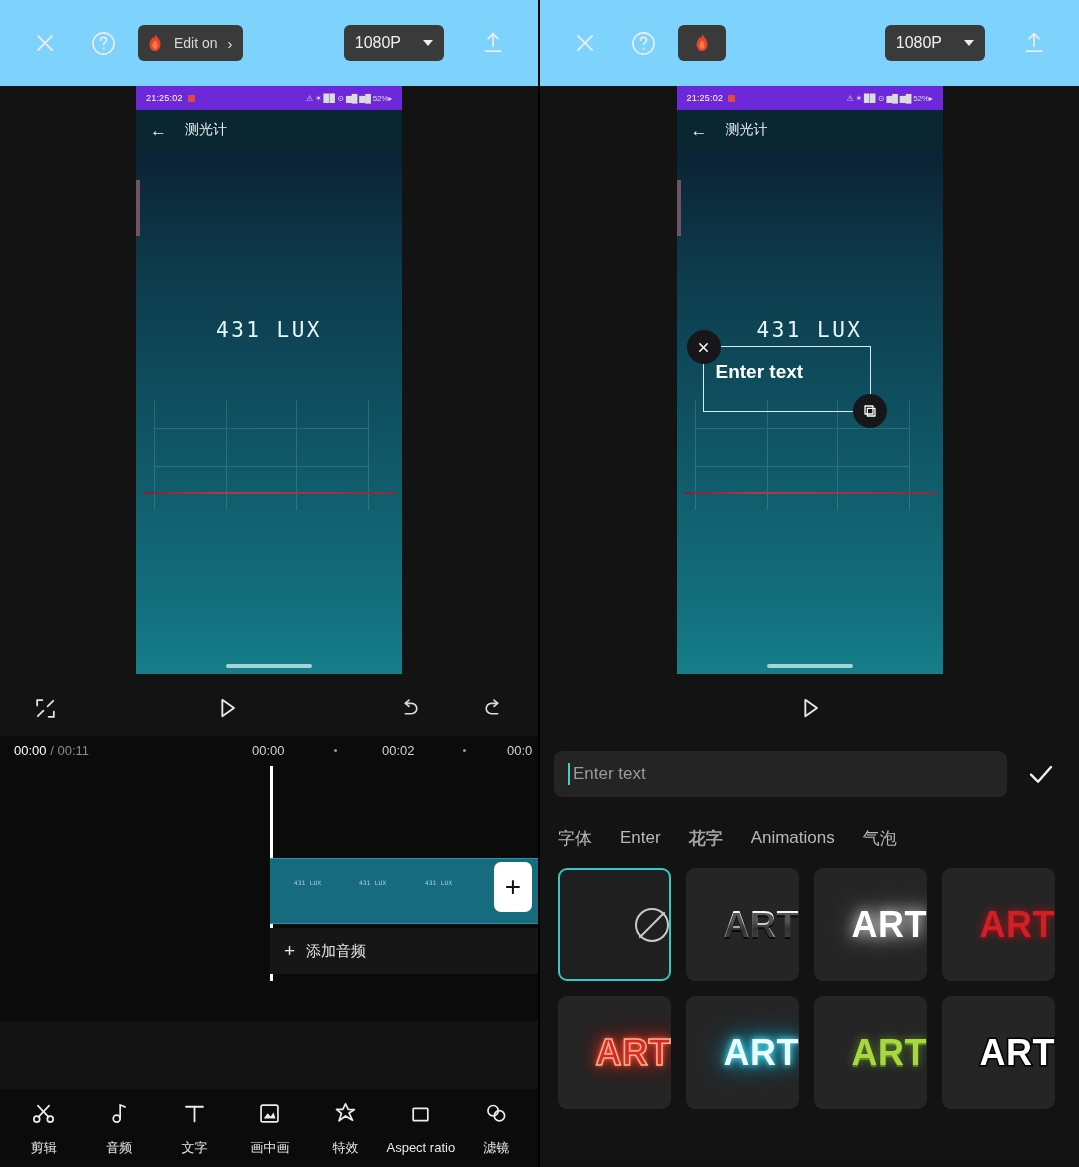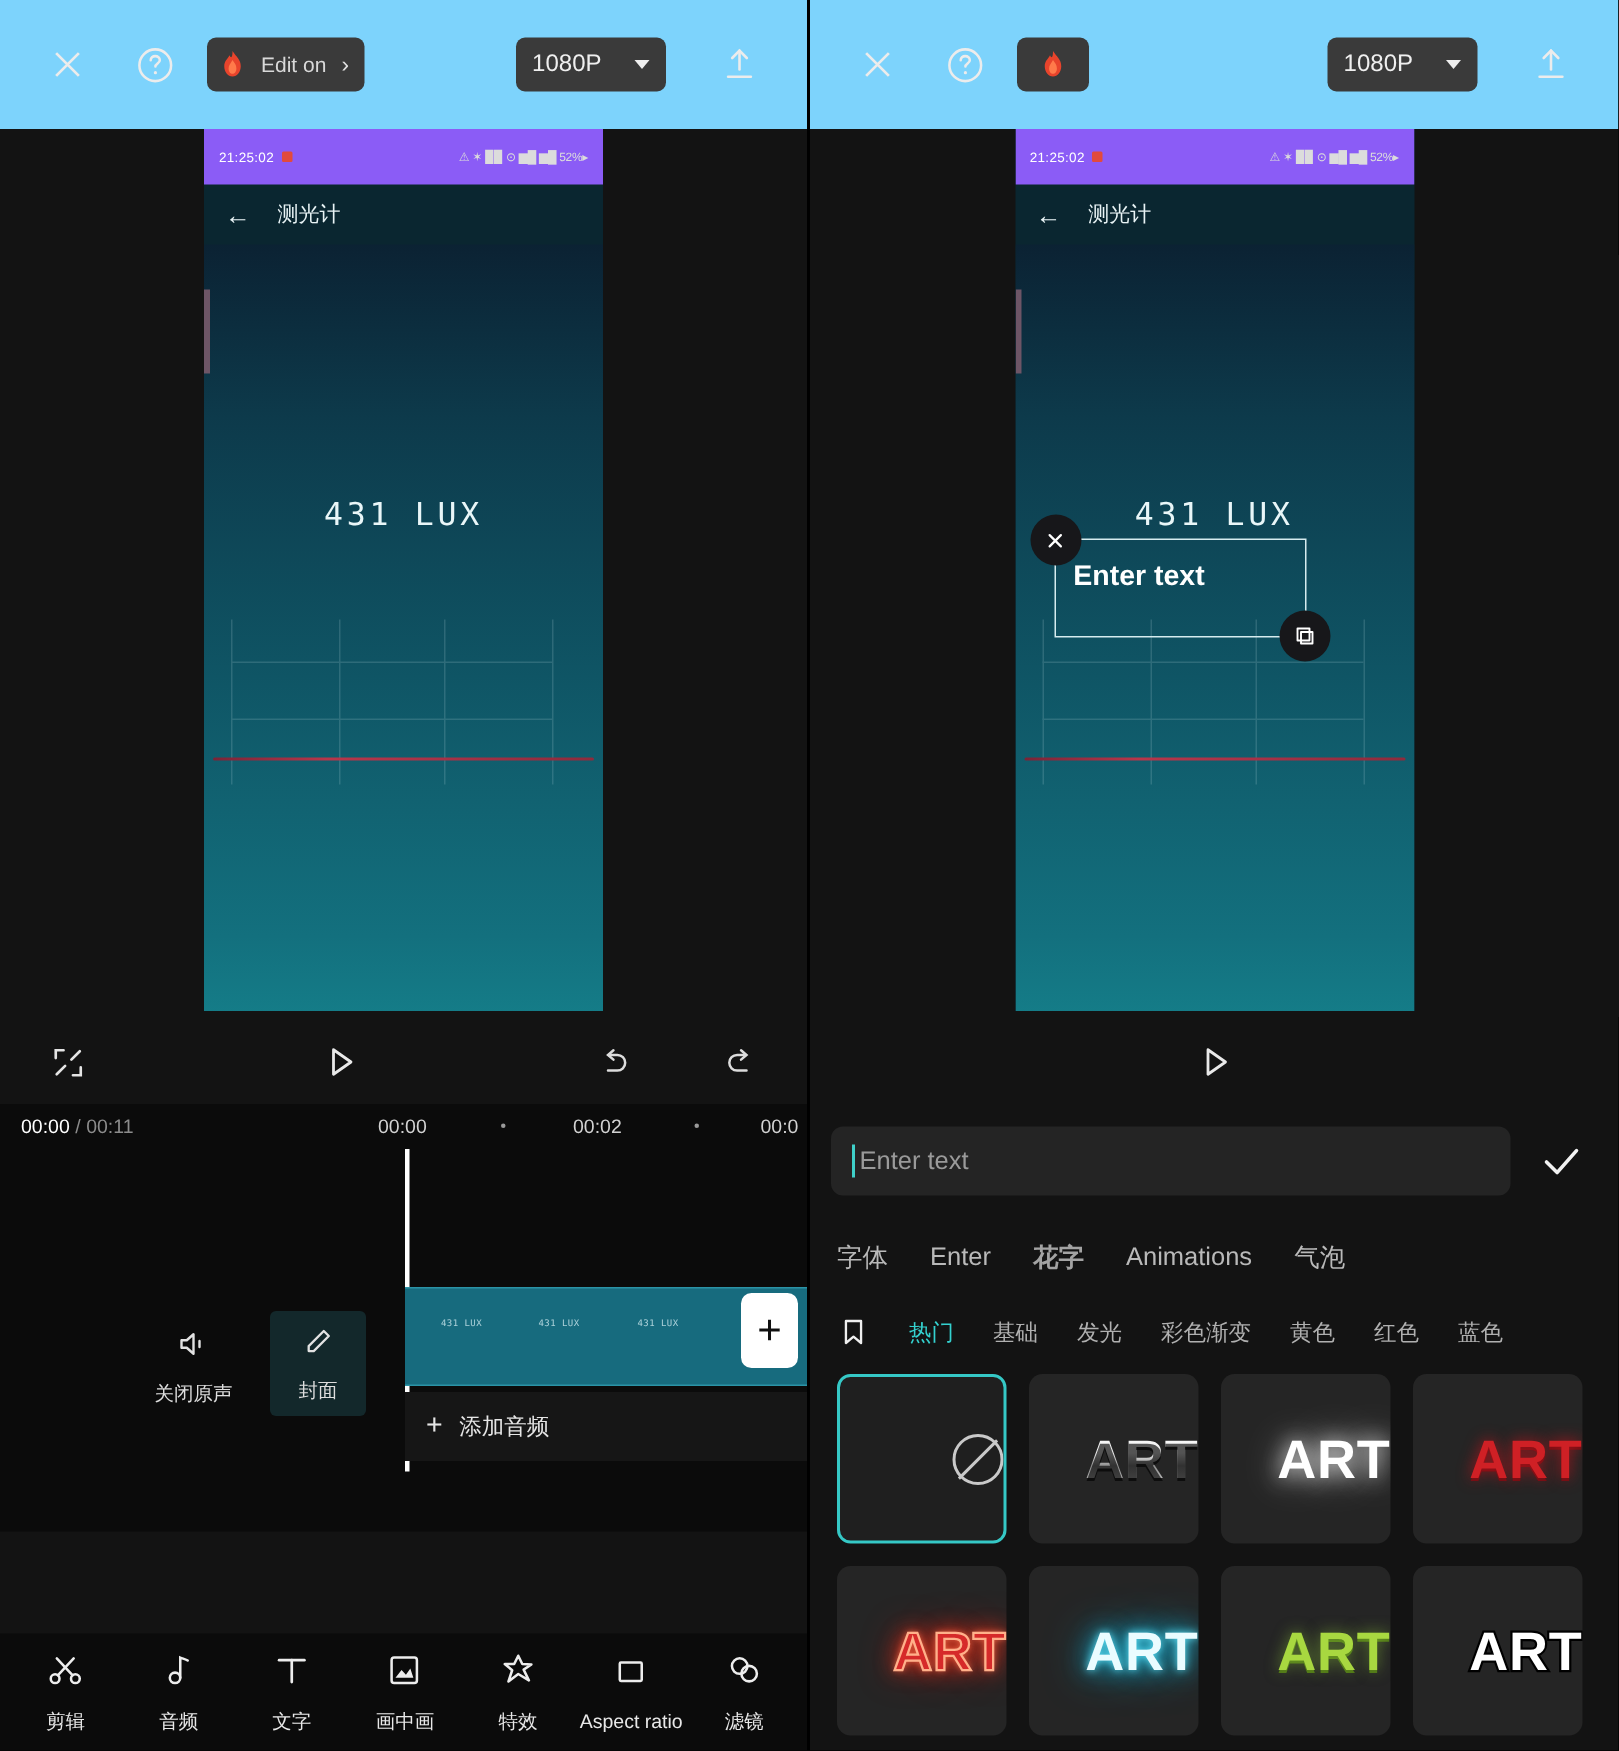--- a/index.html
+++ b/index.html
@@ -53,21 +53,21 @@
   
   .stage { position:relative; background:#131313; }
   .stage-left  { height: 594px; }
   .stage-right { height: 594px; }
   .phone {
     position:absolute; top:0; left:50%; transform:translateX(-50%);
     width:266px; height:588px; overflow:hidden; background:#0a2630;
   }
   .phone-right { width:266px; height:588px; }
   .statusbar {
-    height:37px; background:#8b5cf6; display:flex; align-items:center;
+    height:24px; background:#6d28d9; display:flex; align-items:center;
     justify-content:space-between; padding: 0 10px;
   }
   .sb-left { display:flex; align-items:center; gap:5px; color:#fff; font-size:9px; letter-spacing:.2px; }
   .sb-dot { width:7px;height:7px;background:#e24a3d;border-radius:1px;display:inline-block; }
   .sb-right { display:flex; align-items:center; gap:3px; color:#dcdcdc; font-size:8px; letter-spacing:-.2px; }
   .appbar { height:40px; display:flex; align-items:center; gap:18px; padding-left:14px; color:#e8f3f5; }
   .appbar .title { font-size:14px; }
   .back-arrow { font-size:17px; line-height:1; }
   .meter {
     position:relative; height:524px;
@@ -330,39 +330,20 @@
       <div class="tick" style="left:252px">00:00</div>
       <div class="tickdot" style="left:334px"></div>
       <div class="tick" style="left:382px">00:02</div>
       <div class="tickdot" style="left:463px"></div>
       <div class="tick" style="left:507px">00:0</div>
     </div>
 
     <div class="tl-body">
       <div class="playhead"></div>
 
-      <div class="left-tools">
-        <div class="tool-btn">
-          <span>
-            <svg width="24" height="24" viewBox="0 0 24 24" fill="none" stroke="#e2e2e2" stroke-width="1.6" stroke-linejoin="round" stroke-linecap="round">
-              <path d="M4 9.5 H7.5 L12 5.5 V18.5 L7.5 14.5 H4 Z"></path>
-              <path d="M16 10 V14"></path>
-            </svg>
-          </span>
-          <span>关闭原声</span>
-        </div>
-        <div class="tool-btn boxed">
-          <span>
-            <svg width="23" height="23" viewBox="0 0 24 24" fill="none" stroke="#e2e2e2" stroke-width="1.6" stroke-linecap="round" stroke-linejoin="round">
-              <path d="M15.5 4.5 L19 8 L8.5 18.5 H5 V15 Z"></path>
-            </svg>
-          </span>
-          <span>封面</span>
-        </div>
-      </div>
 
       <div class="clip">
         <span class="thumb-label" style="left:24px">431 LUX</span>
         <span class="thumb-label" style="left:89px">431 LUX</span>
         <span class="thumb-label" style="left:155px">431 LUX</span>
       </div>
       <div class="clip-add">
         <span>+</span>
       </div>
 
@@ -542,34 +523,20 @@
     </div>
 
     <div class="tabs">
       <span class="tab">字体</span>
       <span class="tab">Enter</span>
       <span class="tab active">花字</span>
       <span class="tab">Animations</span>
       <span class="tab">气泡</span>
     </div>
 
-    <div class="subtabs">
-      <span class="bookmark">
-        <svg width="22" height="22" viewBox="0 0 24 24" fill="none" stroke="#efefef" stroke-width="1.7" stroke-linejoin="round">
-          <path d="M6.5 4 H17.5 V20 L12 15.4 L6.5 20 Z"></path>
-        </svg>
-      </span>
-      <span class="subtab active">热门</span>
-      <span class="subtab">基础</span>
-      <span class="subtab">发光</span>
-      <span class="subtab">彩色渐变</span>
-      <span class="subtab">黄色</span>
-      <span class="subtab">红色</span>
-      <span class="subtab">蓝色</span>
-    </div>
 
     <div class="grid">
       <div class="cell selected">
         <span class="noicon"></span>
       </div>
       <div class="cell">
         <span class="art art-silver">ART</span>
       </div>
       <div class="cell">
         <span class="art art-whiteglow">ART</span>

